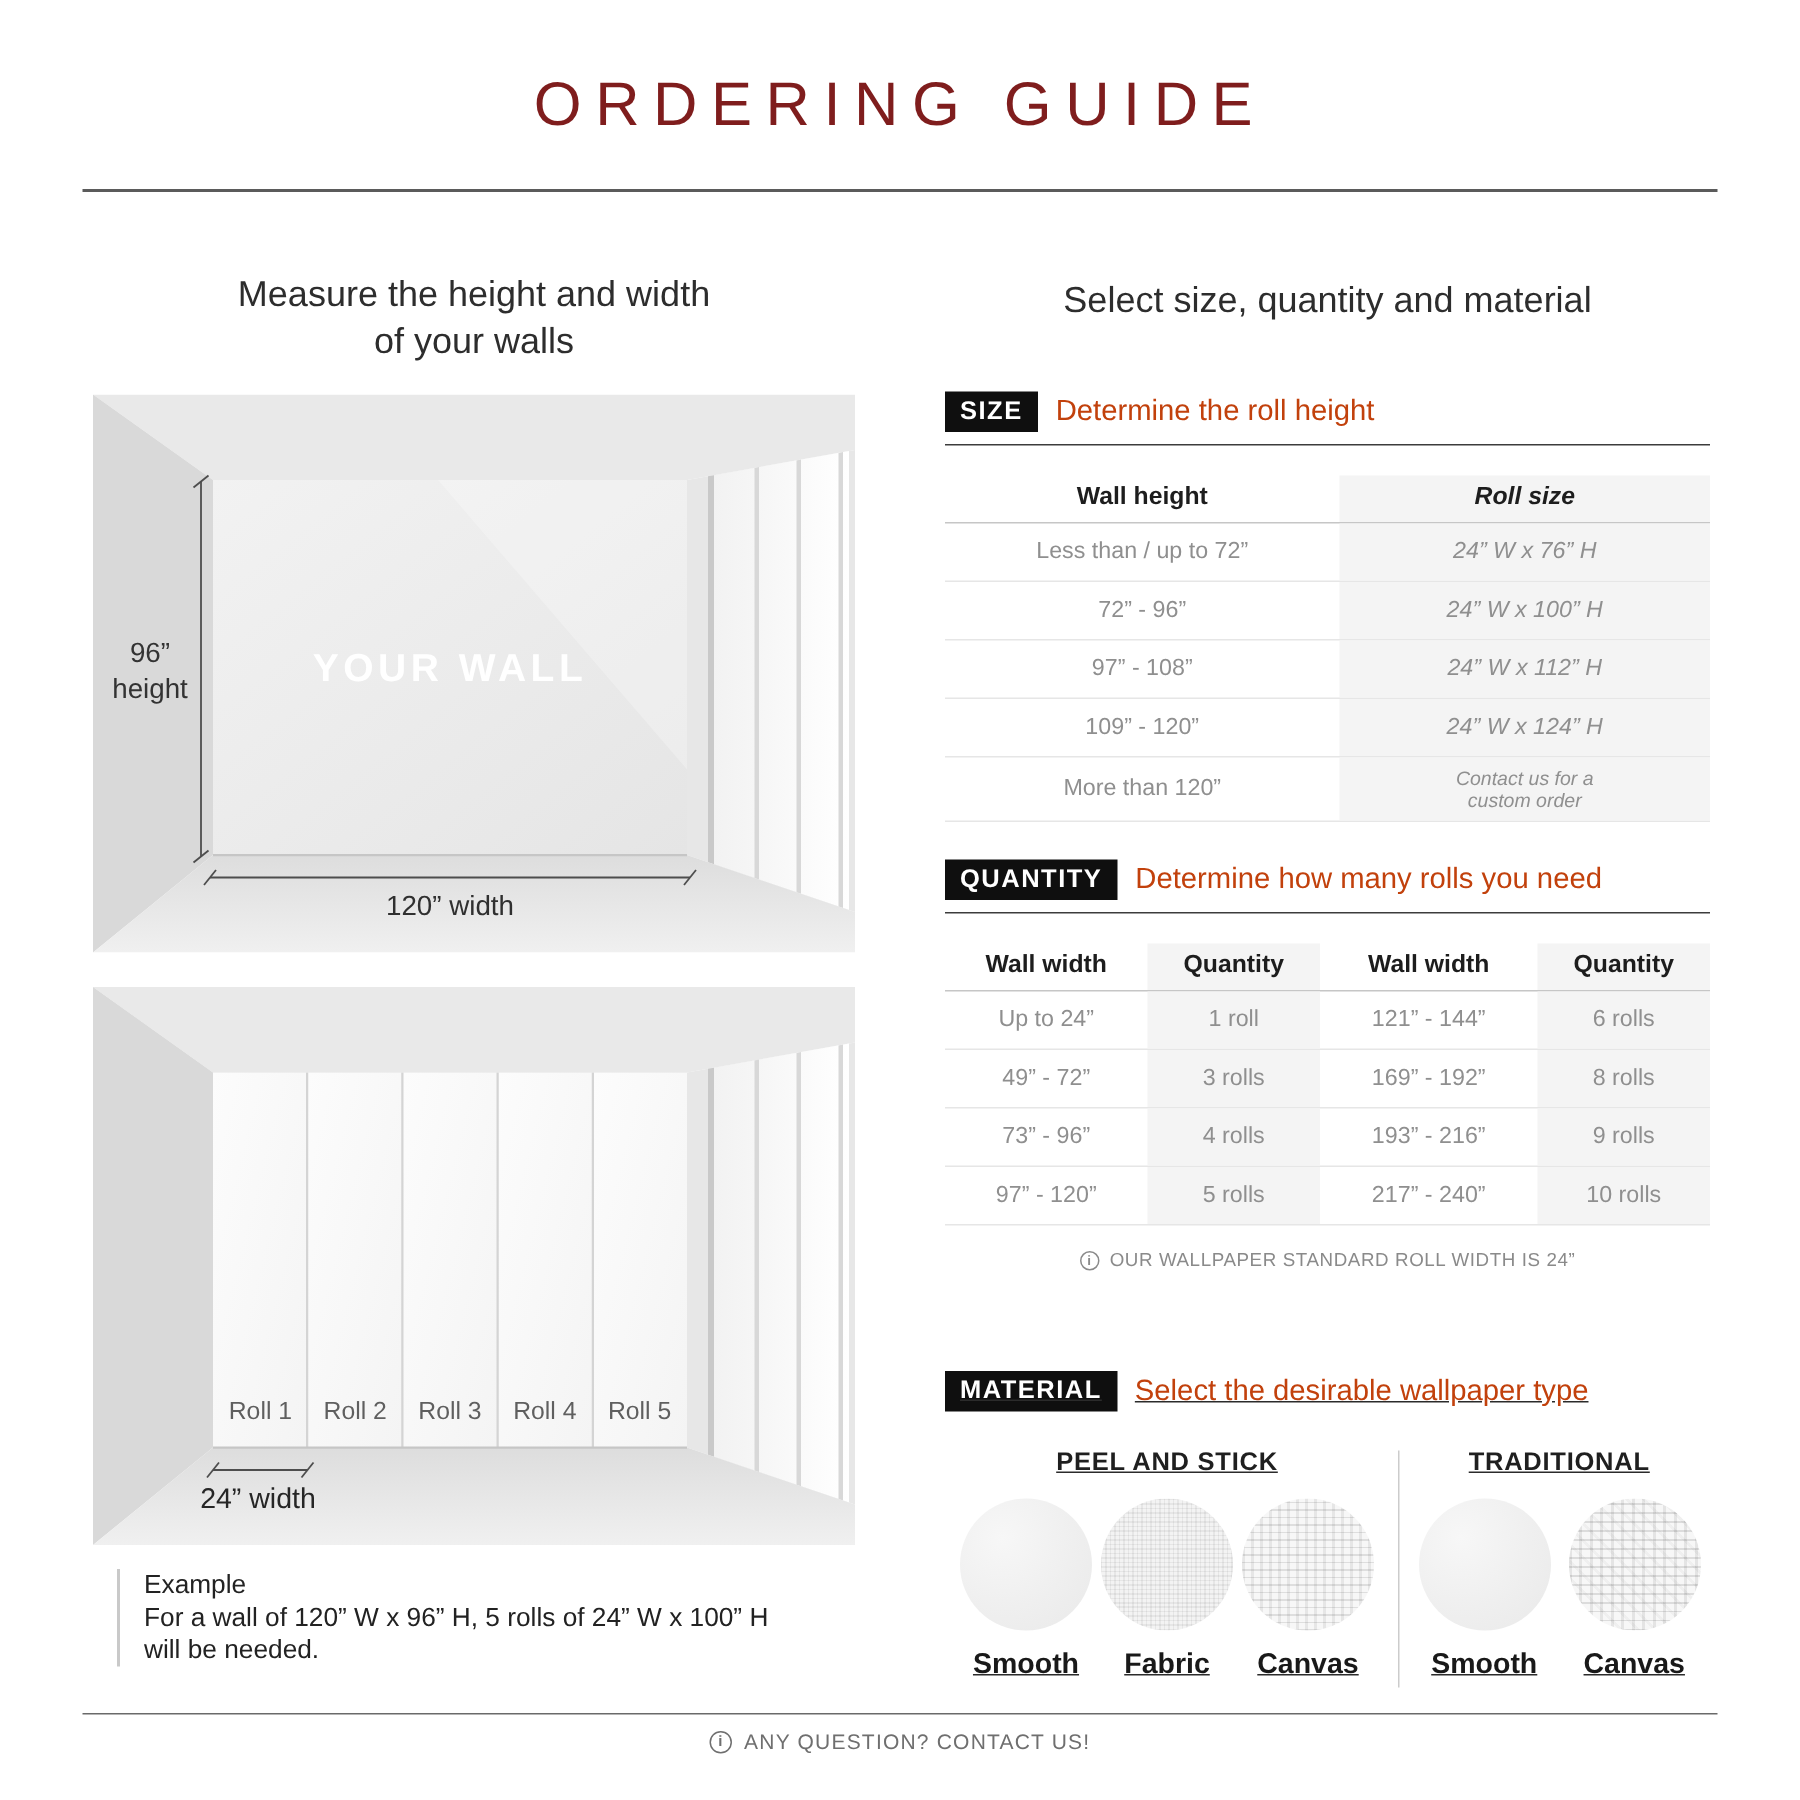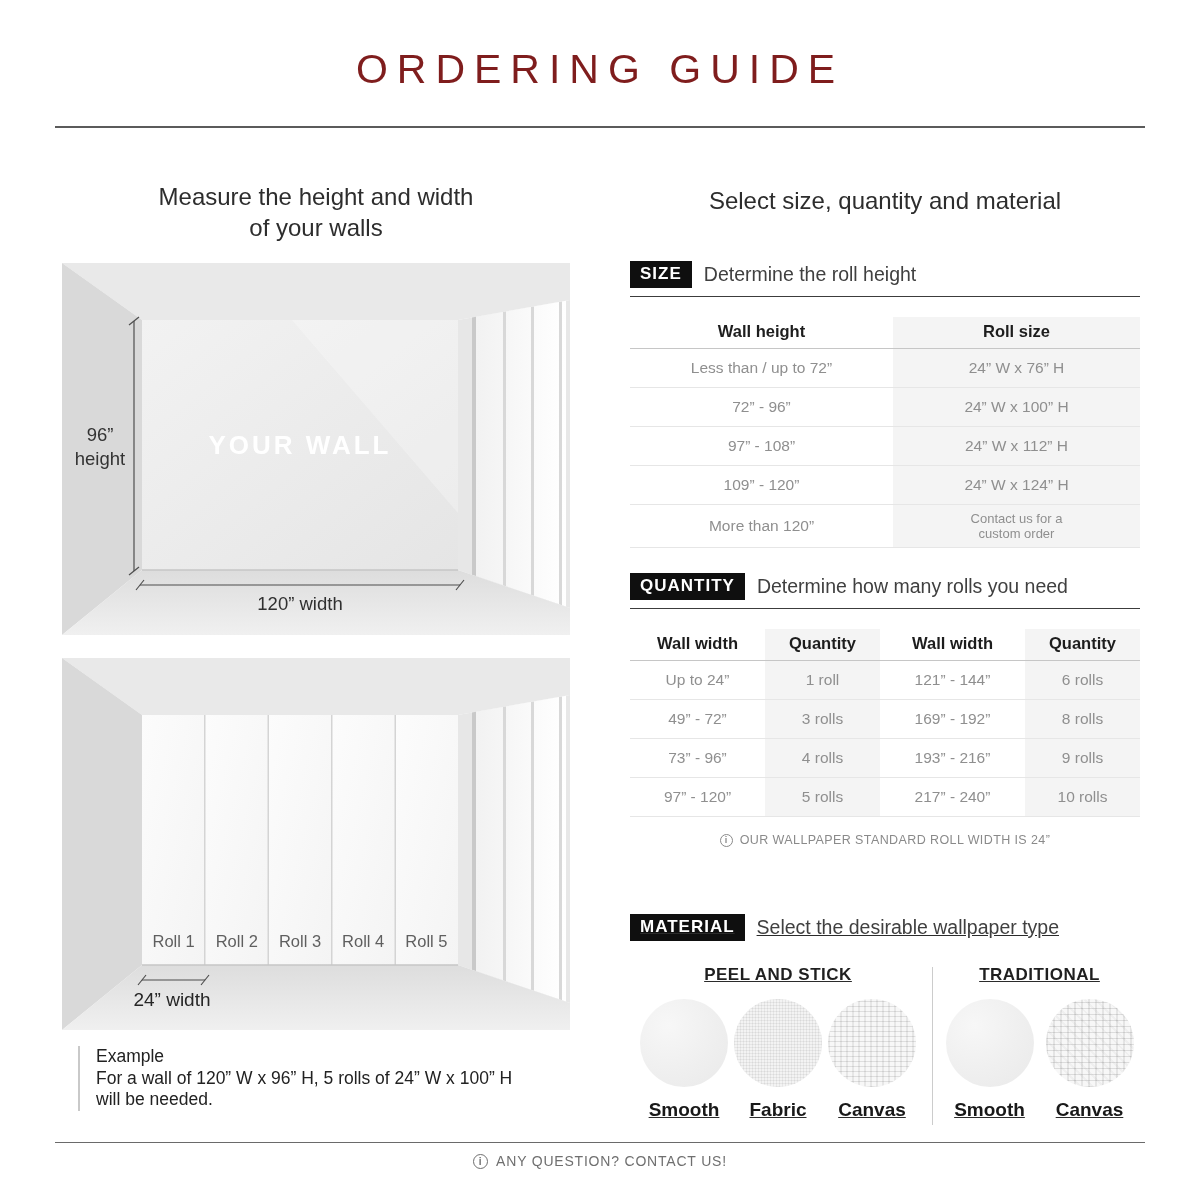--- a/index.html
+++ b/index.html
@@ -37,34 +37,34 @@
   
   .example { position:absolute; left:78px; top:1046px; border-left:2px solid #c9c9c9;
              padding-left:16px; font-size:17.5px; line-height:21.5px; color:#222; }
 
   
   .section { position:absolute; left:630px; width:510px; }
   .sec-head { display:flex; align-items:center; gap:12px; padding-bottom:8px; }
   .sec-head.ruled { border-bottom:1px solid #3c3c3c; }
   .badge { background:#0f0f0f; color:#ffffff; font-size:17px; font-weight:700;
            letter-spacing:1px; padding:3px 10px 4px; }
-  .sec-sub { font-size:19.5px; color:#404040; }
+  .sec-sub { font-size:19.5px; color:#c2410c; }
 
   .sec-size { top:261px; }
   .sec-qty  { top:573px; }
   .sec-mat  { top:914px;text-decoration:underline; }
 
   .tbl { margin-top:20px; }
   .trow { display:flex; align-items:center; border-bottom:1px solid #e6e6e6; }
   .trow.head { border-bottom:1px solid #c6c6c6; }
   .cell { text-align:center; font-size:15.5px; color:#8f8f8f; padding:10px 0;
           align-self:stretch; display:flex; align-items:center; justify-content:center; }
   .trow.head .cell { font-size:16.5px; font-weight:700; color:#1d1d1d; padding:5px 0 7px; }
   .gray { background:#f4f4f4; }
-  .s-c1 { width:263px; } .s-c2 { width:247px; }
+  .s-c1 { width:263px; } .s-c2 { width:247px;font-style:italic; }
   .q-c1 { width:135px; } .q-c2 { width:115px; } .q-c3 { width:145px; } .q-c4 { width:115px; }
   .two-line { font-size:13px; line-height:15px; padding:6px 0; }
   .two-line .wrapbox { display:block; width:125px; }
 
   .note { margin-top:16px; display:flex; align-items:center; justify-content:center; gap:7px;
           font-size:12.5px; letter-spacing:0.4px; color:#8a8a8a; }
   .info-circle { width:13px; height:13px; border:1px solid #8a8a8a; border-radius:50%;
                  display:inline-flex; align-items:center; justify-content:center;
                  font-size:9px; font-weight:700; color:#8a8a8a; flex:none; }
 

